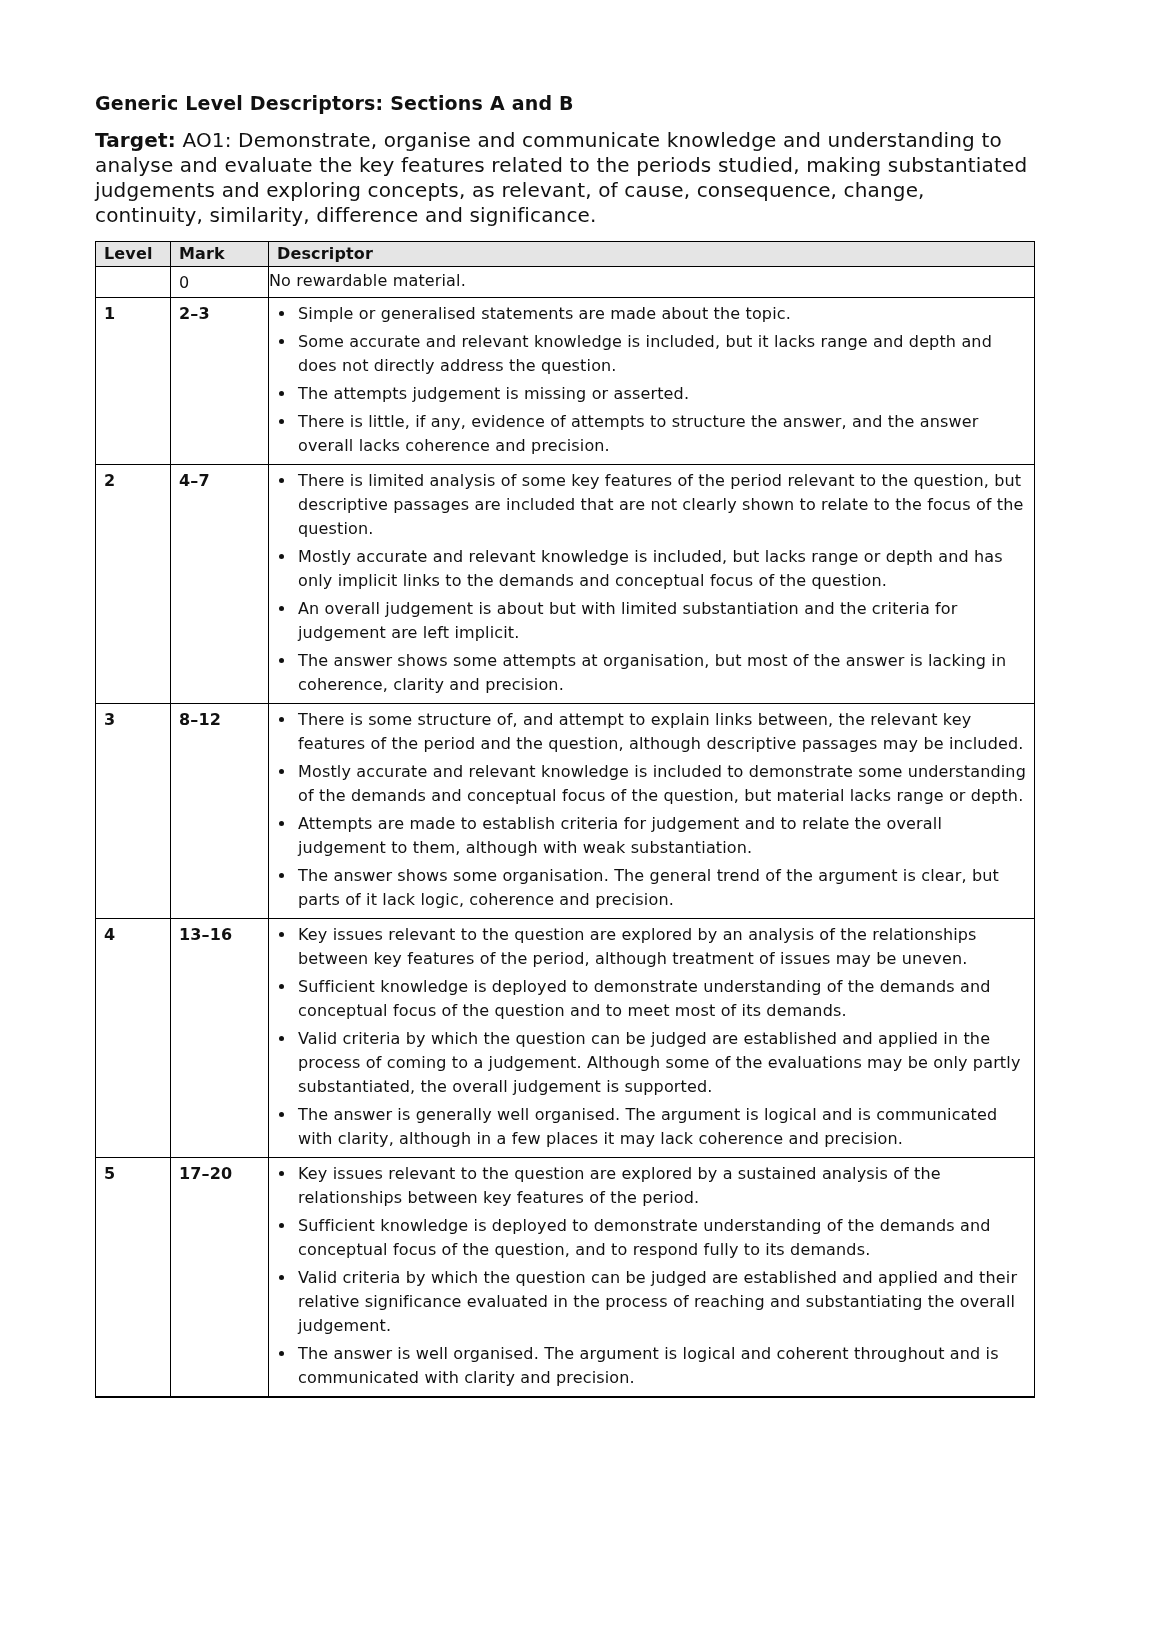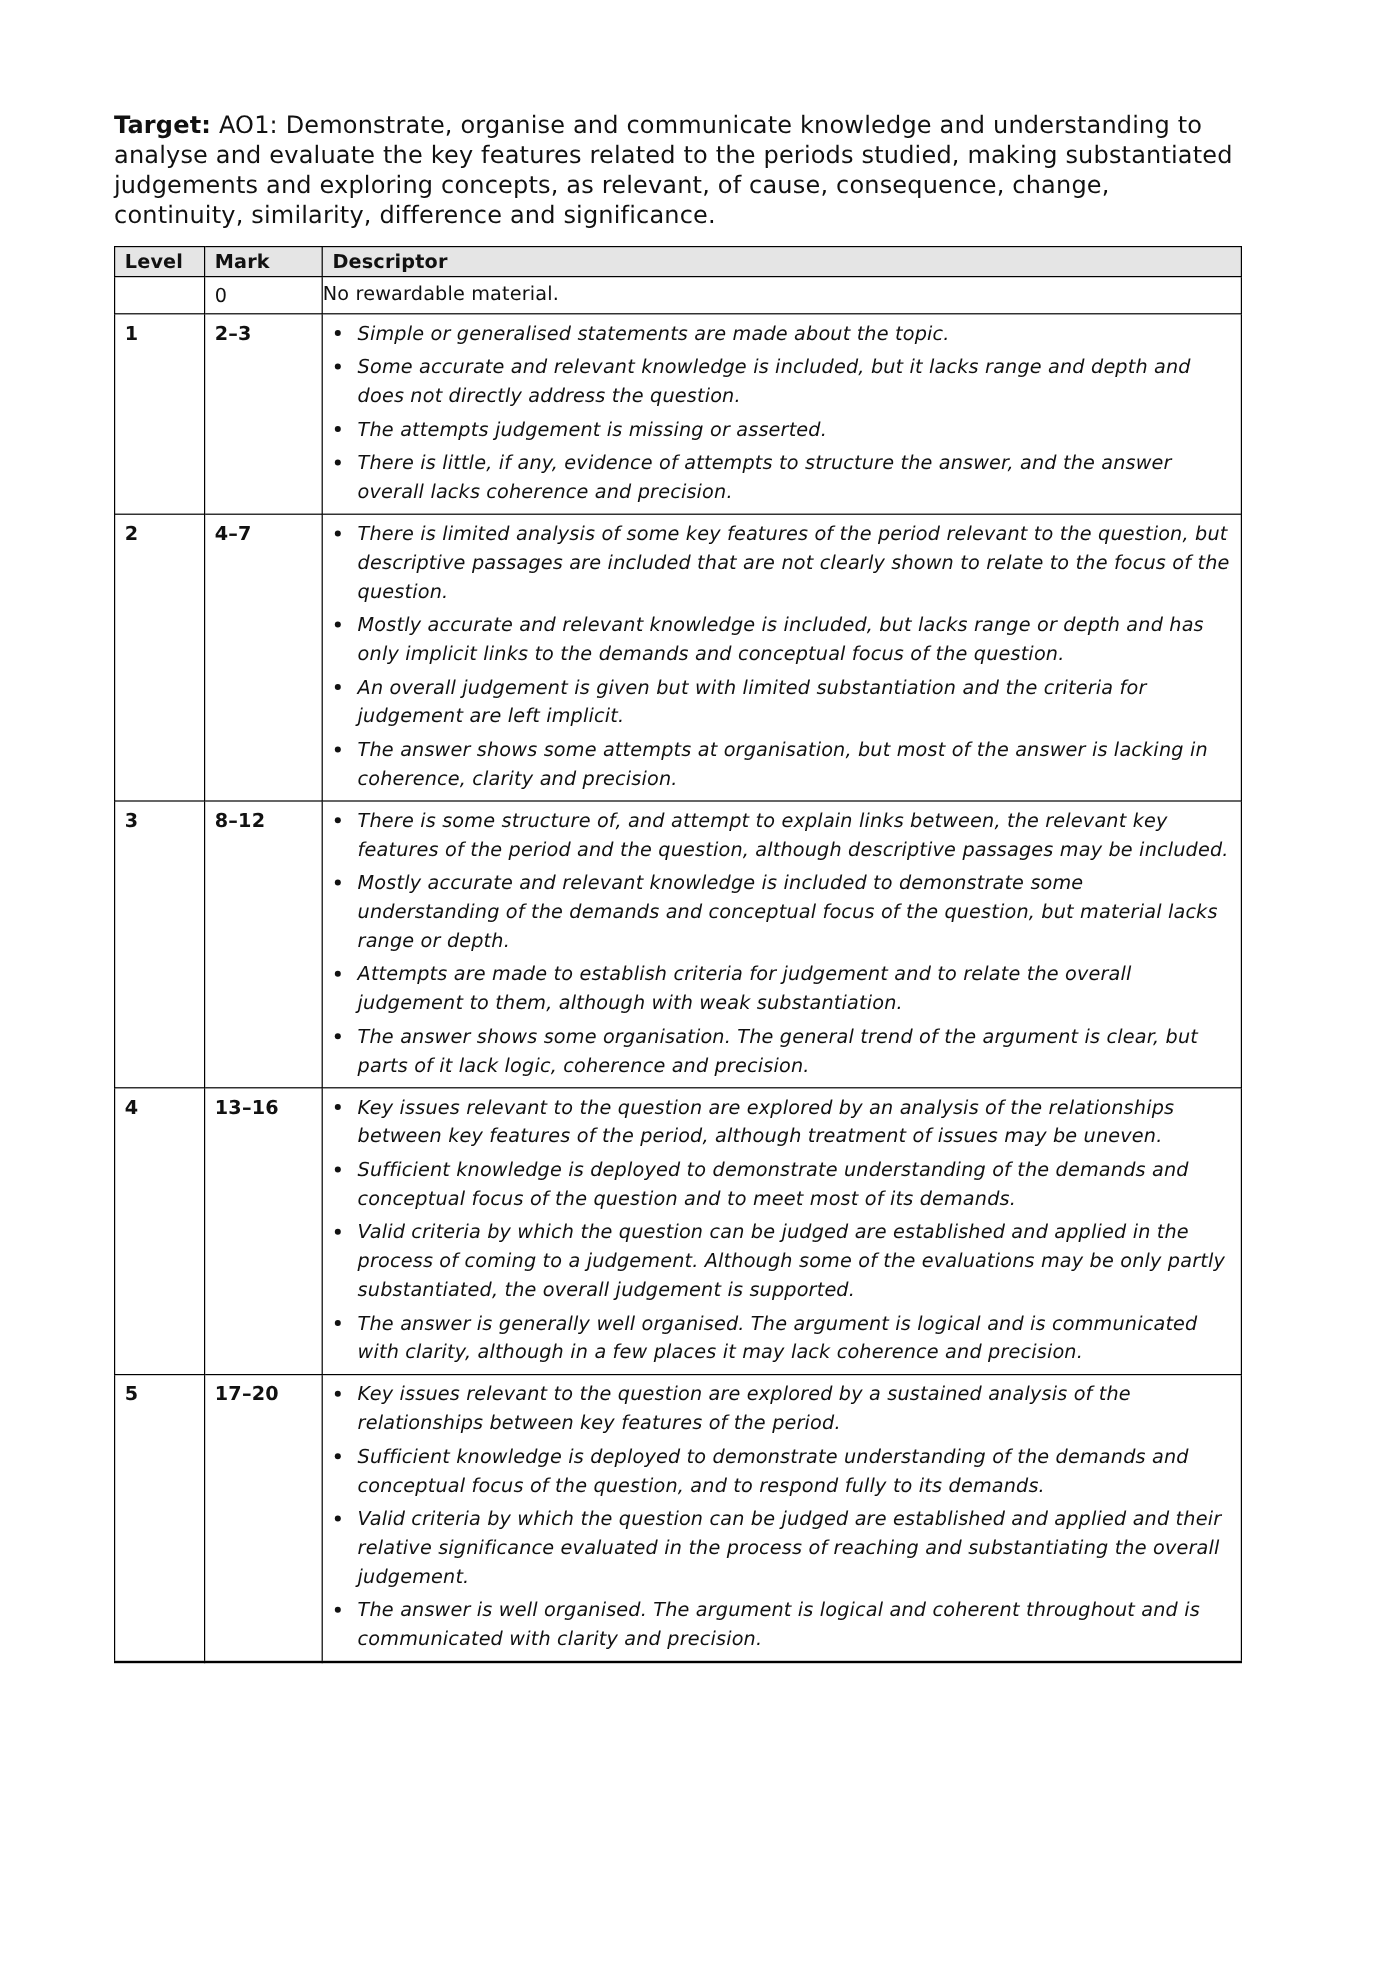--- a/index.html
+++ b/index.html
@@ -68,33 +68,33 @@
   }
   td.cell-level { font-weight: bold; padding-top: 4px; }
   td.cell-mark  { padding-top: 4px; }
   td.cell-mark.bold { font-weight: bold; }
   td.cell-desc  { padding-left: 0; }
   .desc-plain { line-height: 26px; }
   ul.bullet-list {
     margin: 2px 0 2px 0;
     padding-left: 27px;
     list-style-type: disc;
-    font-style: italic;
   }
   ul.bullet-list li {
     margin: 3px 0 4px 0;
     padding-left: 2px;
     line-height: 24px;
   }
 </style>
 </head>
 <body>
 
 <div class="page">
 
+  <h1 class="doc-title">Generic Level Descriptors: Sections A and B</h1>
 
   <p class="target-para"><span class="target-label">Target:</span> <span>AO1: Demonstrate, organise and communicate knowledge and understanding to analyse and evaluate the key features related to the periods studied, making substantiated judgements and exploring concepts, as relevant, of cause, consequence, change, continuity, similarity, difference and significance.</span></p>
 
   <table class="descriptor-table">
     <colgroup>
       <col class="col-level">
       <col class="col-mark">
       <col class="col-desc">
     </colgroup>
     <thead>
@@ -123,21 +123,21 @@
             </ul>
           </td>
         </tr>
         <tr>
           <td class="cell-level">2</td>
           <td class="cell-mark bold">4–7</td>
           <td class="cell-desc">
             <ul class="bullet-list">
               <li>There is limited analysis of some key features of the period relevant to the question, but descriptive passages are included that are not clearly shown to relate to the focus of the question.</li>
               <li>Mostly accurate and relevant knowledge is included, but lacks range or depth and has only implicit links to the demands and conceptual focus of the question.</li>
-              <li>An overall judgement is given but with limited substantiation and the criteria for judgement are left implicit.</li>
+              <li>An overall judgement is about but with limited substantiation and the criteria for judgement are left implicit.</li>
               <li>The answer shows some attempts at organisation, but most of the answer is lacking in coherence, clarity and precision.</li>
             </ul>
           </td>
         </tr>
         <tr>
           <td class="cell-level">3</td>
           <td class="cell-mark bold">8–12</td>
           <td class="cell-desc">
             <ul class="bullet-list">
               <li>There is some structure of, and attempt to explain links between, the relevant key features of the period and the question, although descriptive passages may be included.</li>

